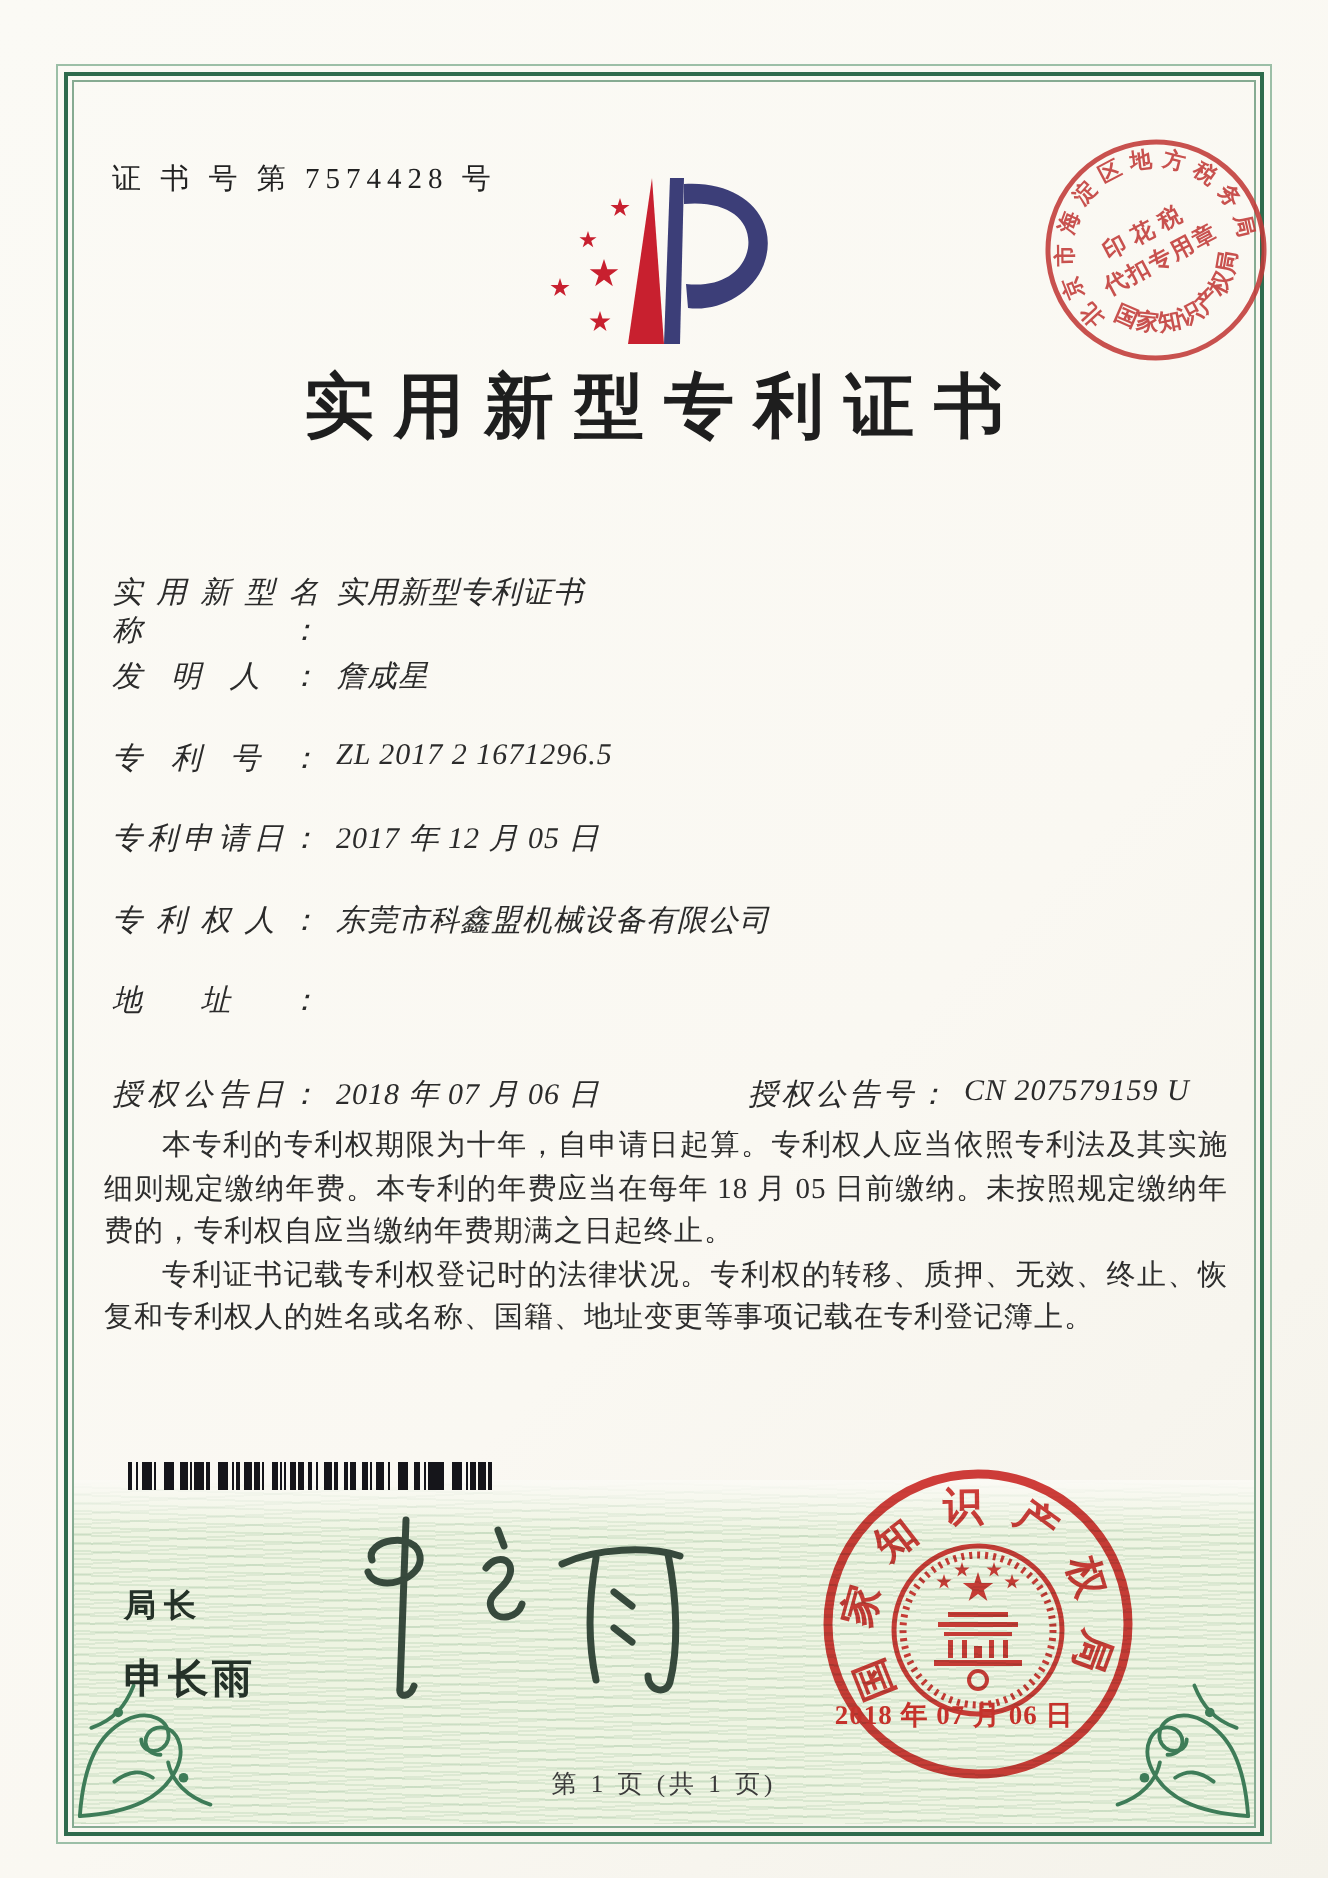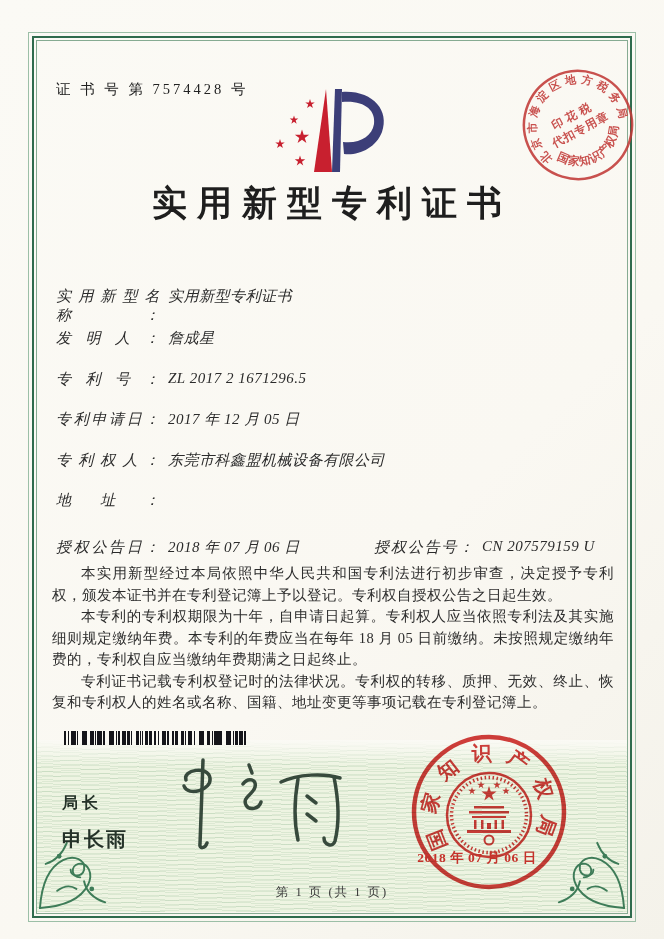--- a/index.html
+++ b/index.html
@@ -151,21 +151,20 @@
     </div>
     <div class="row" style="top:538px">
       <span class="rlabel">授权公告日：</span>
       <span class="rvalue" style="width:202px">2018 年 07 月 06 日</span>
       <span class="pair2-label" style="margin-left:4px">授权公告号：</span>
       <span class="rvalue">CN 207579159 U</span>
     </div>
   </div>
 
   <div class="paras">
-    <p>本实用新型经过本局依照中华人民共和国专利法进行初步审查，决定授予专利权，颁发本证书并在专利登记簿上予以登记。专利权自授权公告之日起生效。</p>
     <p>本专利的专利权期限为十年，自申请日起算。专利权人应当依照专利法及其实施细则规定缴纳年费。本专利的年费应当在每年 18 月 05 日前缴纳。未按照规定缴纳年费的，专利权自应当缴纳年费期满之日起终止。</p>
     <p>专利证书记载专利权登记时的法律状况。专利权的转移、质押、无效、终止、恢复和专利权人的姓名或名称、国籍、地址变更等事项记载在专利登记簿上。</p>
   </div>
 
   <div class="barcode"></div>
 
   <div class="director-title">局长</div>
   <div class="director-name">申长雨</div>
 
   <svg class="signature" viewBox="0 0 212 106">

